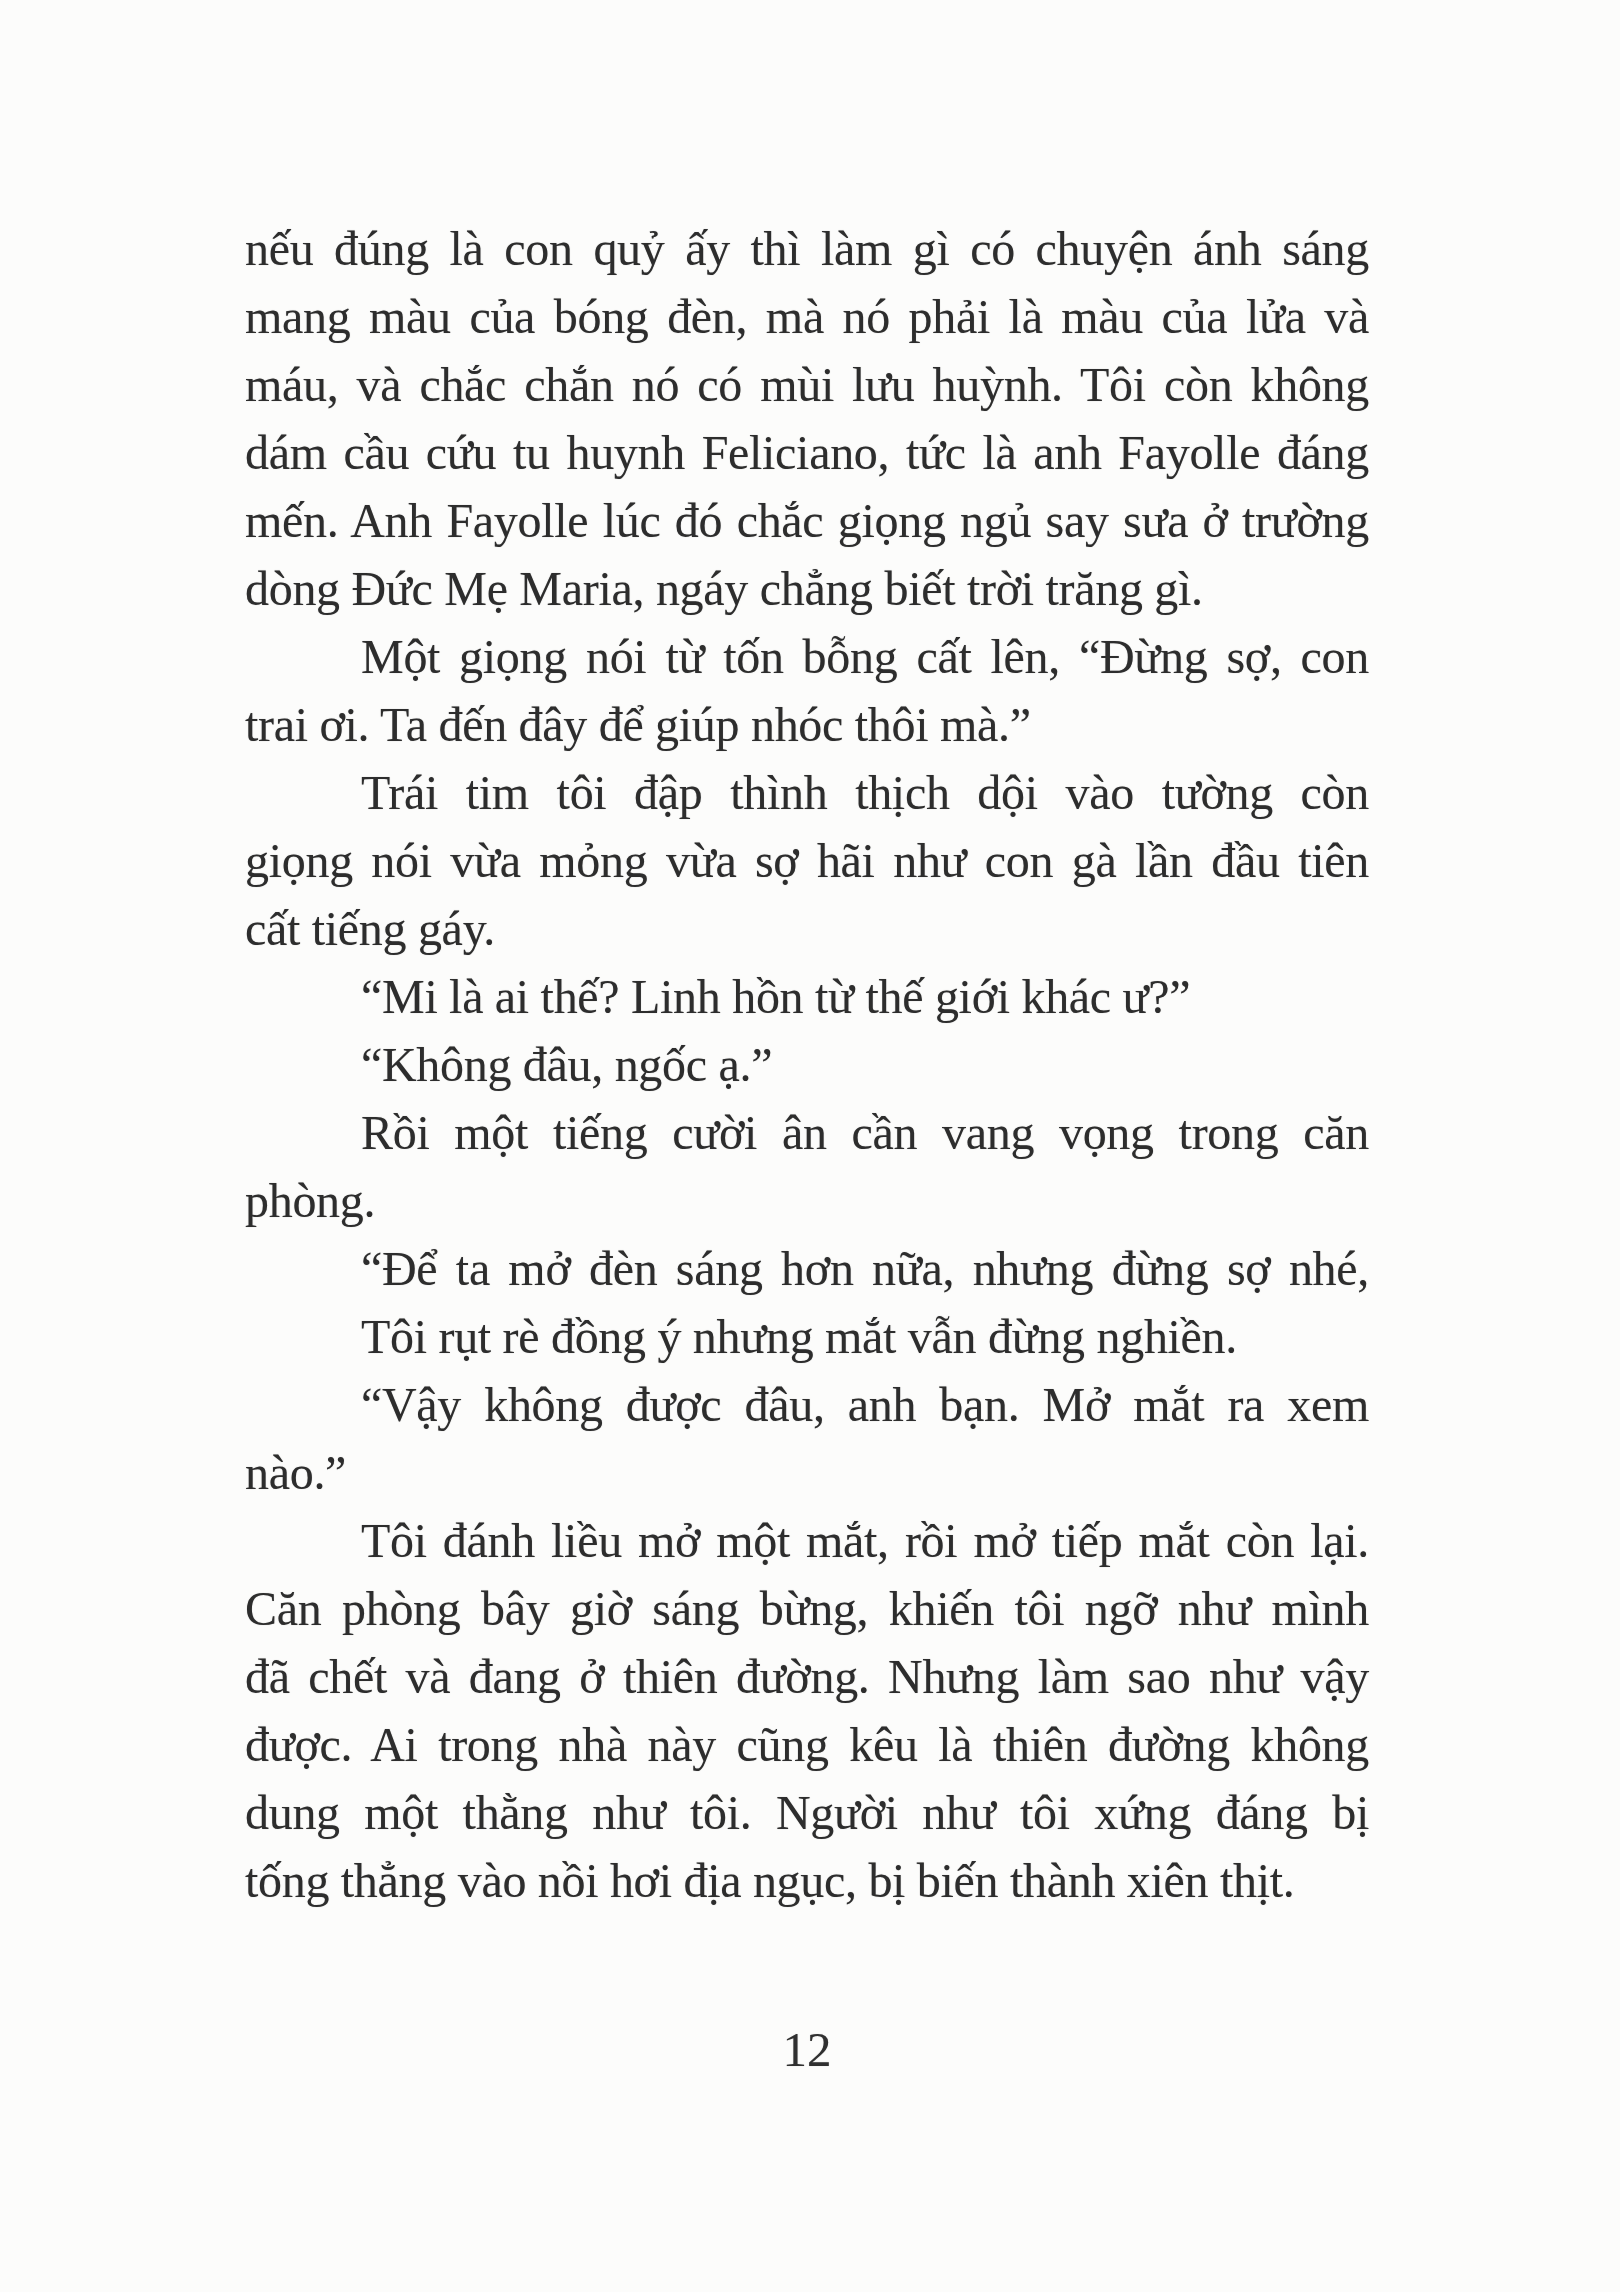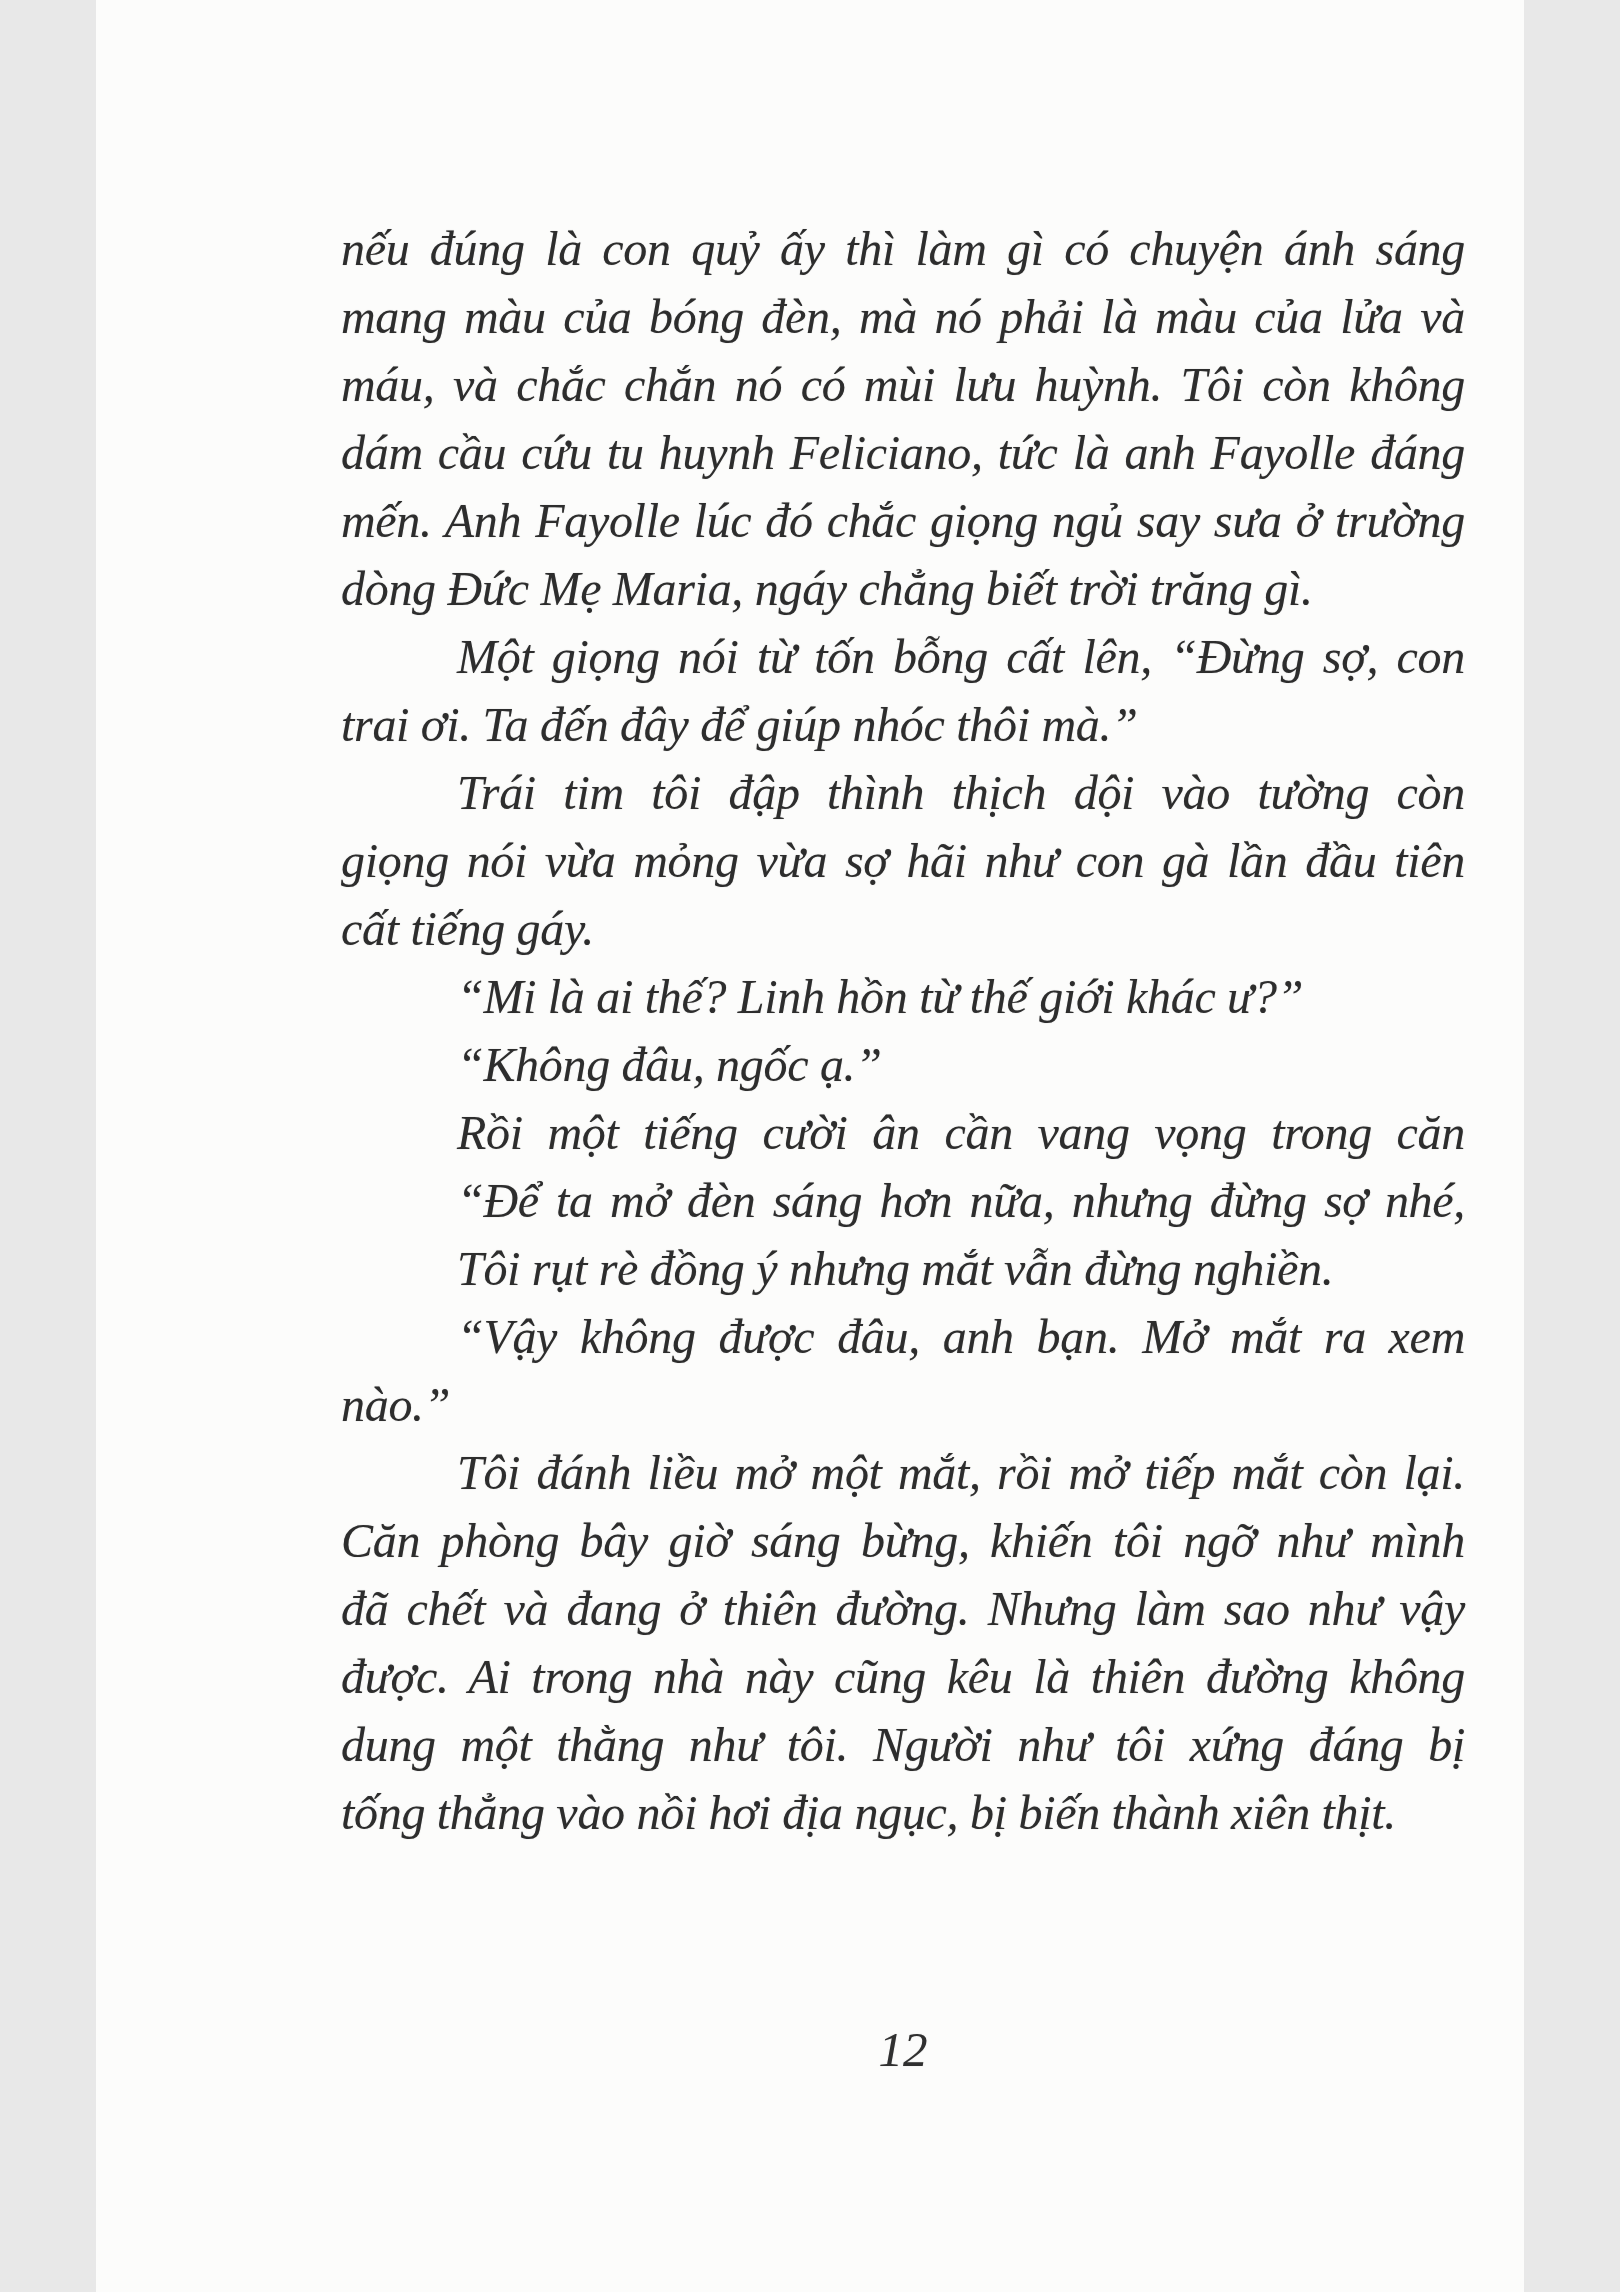--- a/index.html
+++ b/index.html
@@ -2,27 +2,26 @@
 <html><head>
 <meta charset="utf-8">
 <style>
   html, body {
     margin: 0;
     padding: 0;
     background: #e8e8e8;
   }
   .page {
     position: relative;
-    width: 1428px;
+    width: 1620px;
     height: 2293px;
     margin: 0 auto;
     background: #fcfcfb;
     overflow: hidden;
     font-family: "Liberation Serif", "DejaVu Serif", serif;
-    font-style: italic;
   }
   .text-block {
     position: absolute;
     left: 245px;
     top: 215px;
     width: 1124px;
     font-size: 48px;
     line-height: 68px;
     letter-spacing: -0.3px;
     color: #2d2d2d;
@@ -76,20 +75,21 @@
         <div class="line">cất tiếng gáy.</div>
       </div>
       <div class="para">
         <div class="line indent">“Mi là ai thế? Linh hồn từ thế giới khác ư?”</div>
       </div>
       <div class="para">
         <div class="line indent">“Không đâu, ngốc ạ.”</div>
       </div>
       <div class="para">
         <div class="line just indent">Rồi một tiếng cười ân cần vang vọng trong căn</div>
+        <div class="line">phòng.</div>
       </div>
       <div class="para">
         <div class="line just indent">“Để ta mở đèn sáng hơn nữa, nhưng đừng sợ nhé,</div>
       </div>
       <div class="para">
         <div class="line indent">Tôi rụt rè đồng ý nhưng mắt vẫn đừng nghiền.</div>
       </div>
       <div class="para">
         <div class="line just indent">“Vậy không được đâu, anh bạn. Mở mắt ra xem</div>
         <div class="line">nào.”</div>

